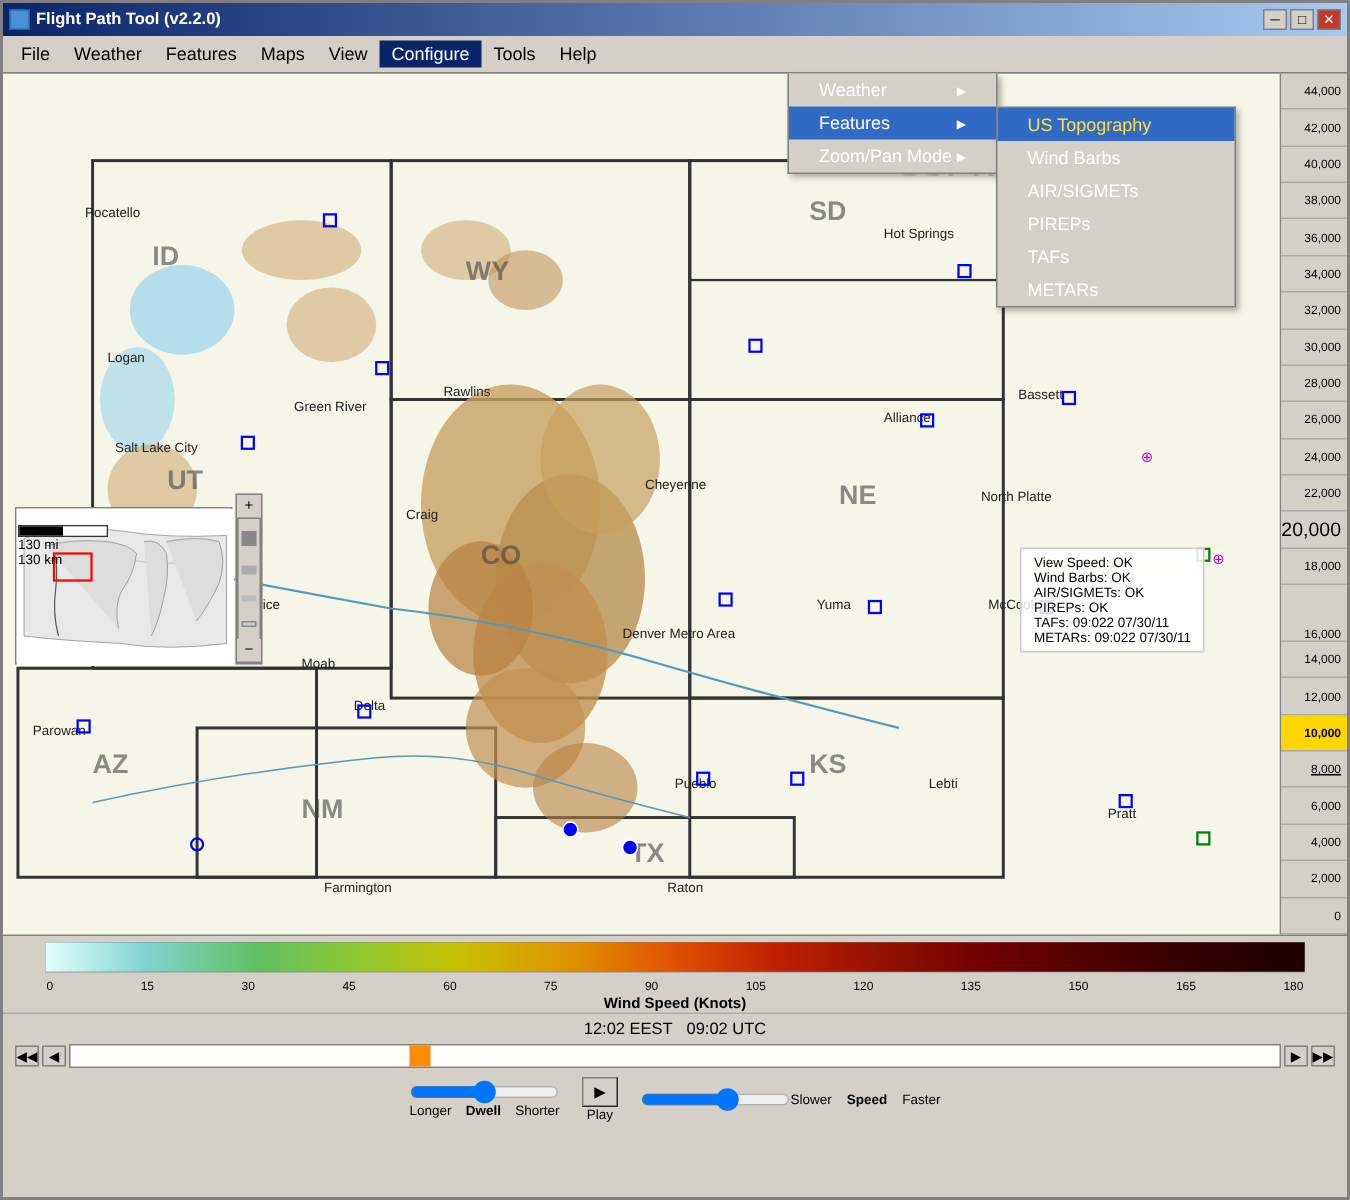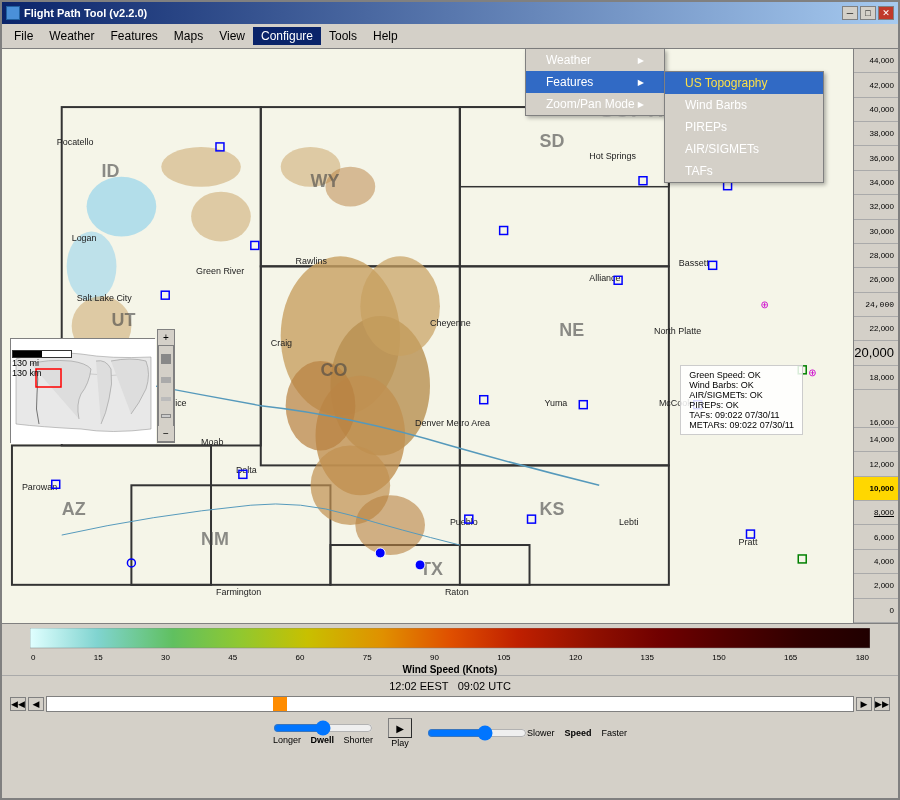--- a/index.html
+++ b/index.html
@@ -99,23 +99,24 @@
           <span>Weather</span>
             <span class="arrow">▶</span>
         </div>
         <div class="dropdown-item selected" style="position:relative;">
           <span>Features</span>
             <span class="arrow">▶</span>
 
           <div class="submenu" style="top:0; left:100%;">
             <div class="submenu-item highlighted">US Topography</div>
             <div class="submenu-item">Wind Barbs</div>
+            <div class="submenu-item">AIR/SIGMETs</div>
             <div class="submenu-item">PIREPs</div>
-            <div class="submenu-item">AIR/SIGMETs</div>
             <div class="submenu-item">TAFs</div>
+            <div class="submenu-item">METARs</div>
           </div>
         </div>
         <div class="dropdown-item">
           <span>Zoom/Pan Mode</span>
             <span class="arrow">▶</span>
         </div>
       </div>
     </div>
     <div class="menu-item">Tools</div>
     <div class="menu-item">Help</div>
@@ -271,21 +272,21 @@
           <div style="width:60px; height:8px; border:1px solid #333; display:flex;">
             <div style="flex:1; background:black;"></div>
             <div style="flex:1; background:white;"></div>
           </div>
         </div>
         <div style="font-size:9px;">130 mi</div>
         <div style="font-size:9px;">130 km</div>
       </div>
 
       <div class="status-overlay">
-        <div>Green Speed: OK</div>
+        <div>View Speed: OK</div>
         <div>Wind Barbs: OK</div>
         <div>AIR/SIGMETs: OK</div>
         <div>PIREPs: OK</div>
         <div>TAFs: 09:022 07/30/11</div>
         <div>METARs: 09:022 07/30/11</div>
       </div>
     </div>
 
     <div class="altitude-scale">
       <div class="altitude-tick">
@@ -312,21 +313,21 @@
       <div class="altitude-tick">
           <span style="font-size:8px;">30,000</span>
         </div>
       <div class="altitude-tick">
           <span style="font-size:8px;">28,000</span>
         </div>
       <div class="altitude-tick">
           <span style="font-size:8px;">26,000</span>
         </div>
       <div class="altitude-tick">
-          <span style="font-size:8px;font-family:Liberation Mono, monospace;">24,000</span>
+          <span style="font-size:8px;">24,000</span>
         </div>
       <div class="altitude-tick">
           <span style="font-size:8px;">22,000</span>
         </div>
       <div class="altitude-tick">
           <span style="font-size:13px;">20,000</span>
         </div>
       <div class="altitude-tick">
           <span style="font-size:8px;">18,000</span>
         </div>

